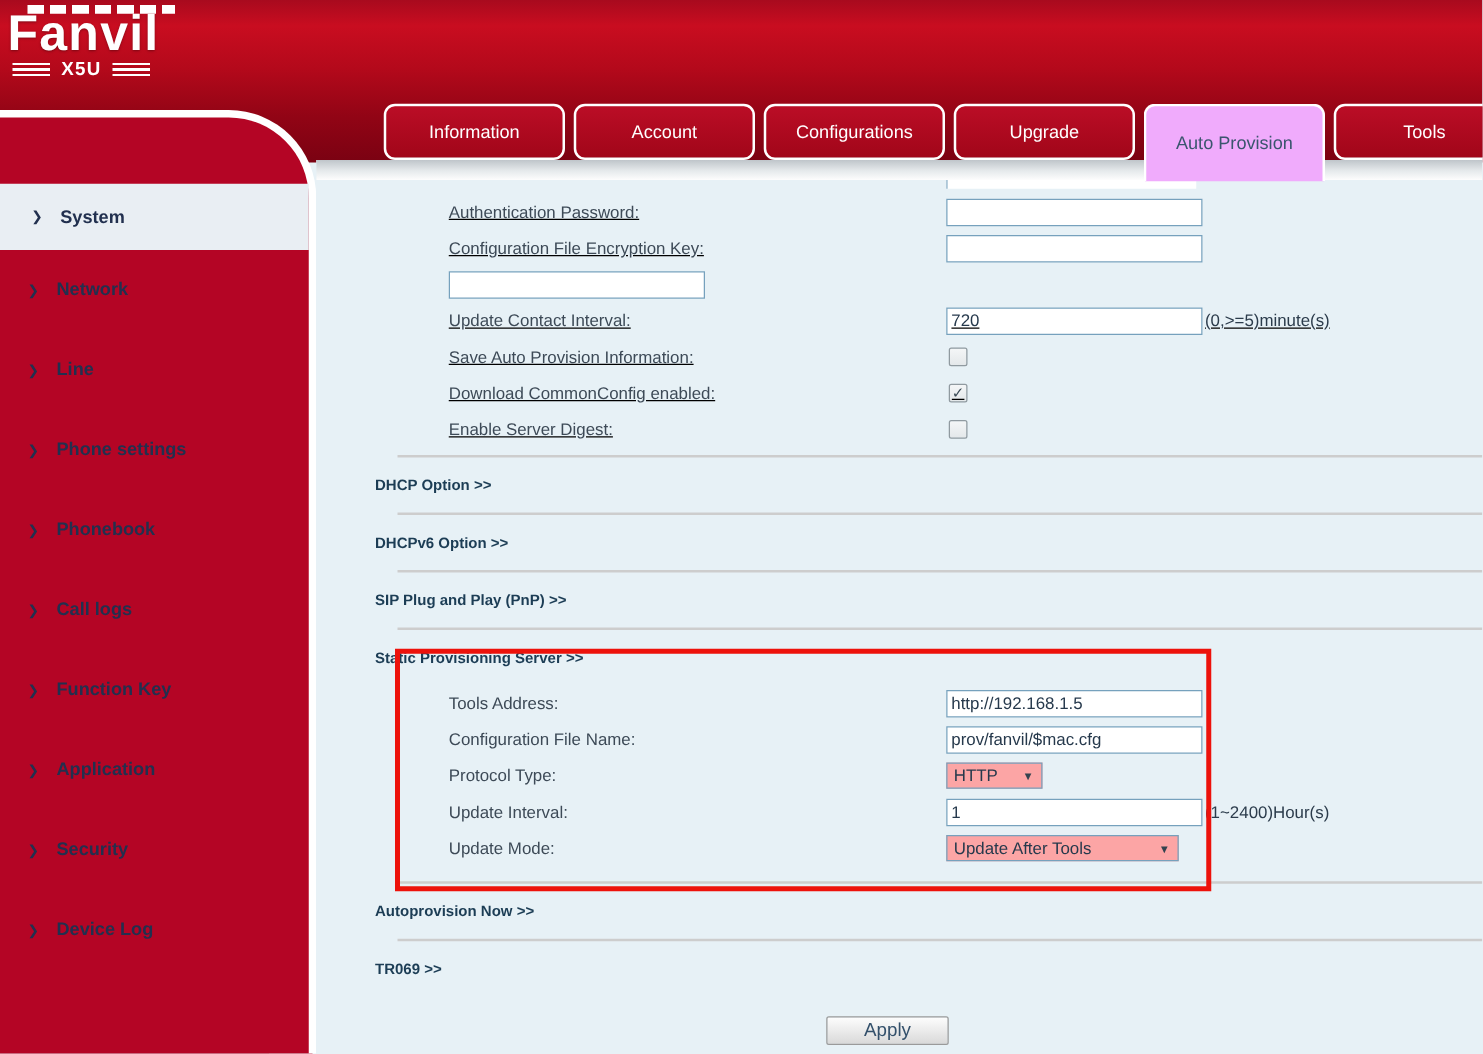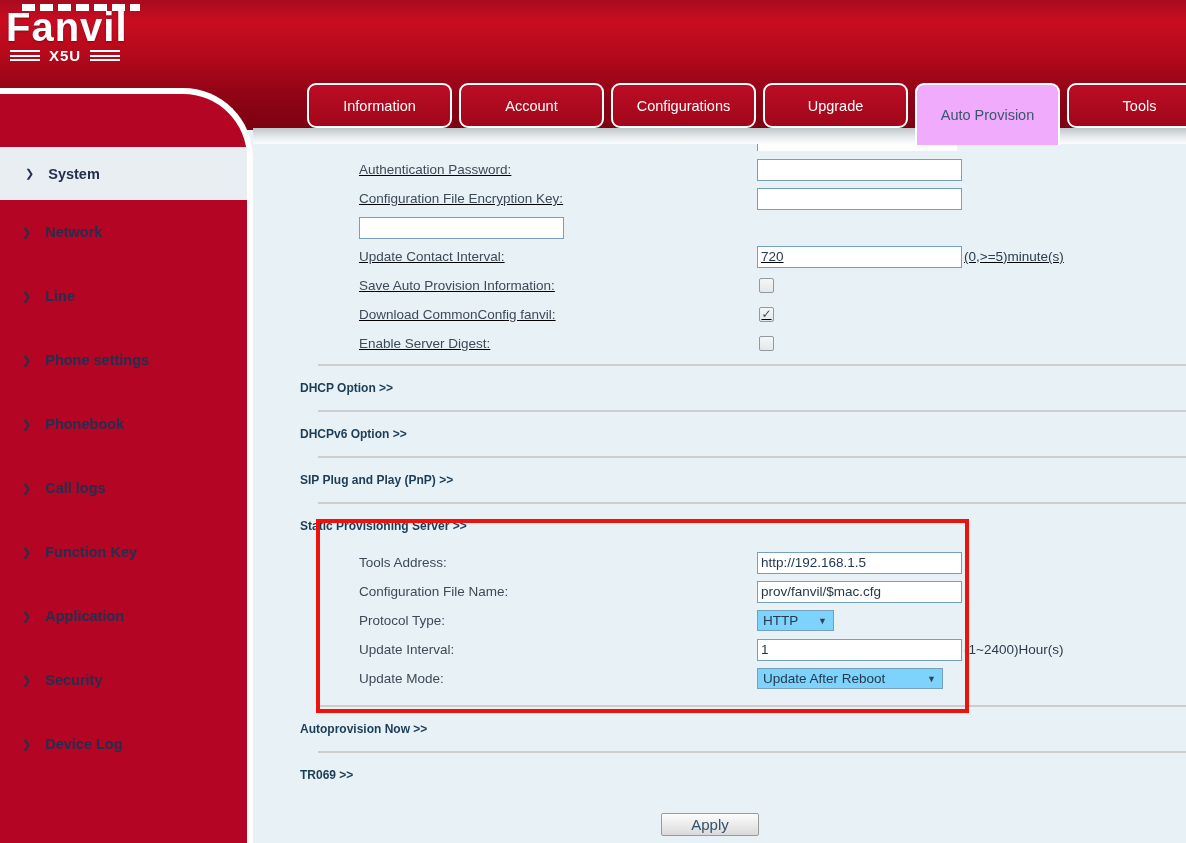--- a/index.html
+++ b/index.html
@@ -77,21 +77,21 @@
   }
   .cbox .mark{display:none;line-height:11px;}
   .cbox.checked .mark{display:block;}
   .divider{height:2px;background:#cdcdcd;margin-left:65px;}
   .sect-hdr{
     padding-left:47px;font-size:12px;font-weight:bold;color:#1c3d55;
     height:17px;line-height:17px;cursor:pointer;
   }
   .gap6{height:6px;} .gap12{height:12px;} .gap13{height:13px;} .gap14{height:14px;}
   .sel{
-    height:21px;border:1px solid #76a1bd;background:#7dd3fc;display:inline-flex;
+    height:21px;border:1px solid #76a1bd;background:#fca5a5;display:inline-flex;
     align-items:center;justify-content:space-between;cursor:pointer;
     font-size:13.5px;color:#26394c;padding:0 6px 0 5px;box-sizing:border-box;
   }
   .sel .arr{font-size:9px;color:#33434f;margin-left:8px;}
   .sel-proto{width:77px;}
   .sel-mode{width:186px;}
   .apply-btn{
     margin:16px 0 0 408px;width:98px;height:23px;
     background:linear-gradient(180deg,#fdfdfd,#d9d9d9);
     border:1px solid #9a9a9a;border-radius:2px;
@@ -194,21 +194,21 @@
       <div class="frow">
         <span class="flabel">Update Contact Interval:</span>
         <input class="tf" value="720" style="">
         <span class="hint">(0,&gt;=5)minute(s)</span>
       </div>
       <div class="frow">
         <span class="flabel">Save Auto Provision Information:</span>
         <span class="cbox"></span>
       </div>
       <div class="frow">
-        <span class="flabel">Download CommonConfig fanvil:</span>
+        <span class="flabel">Download CommonConfig enabled:</span>
         <span class="cbox checked">
           <span class="mark">✓</span>
         </span>
       </div>
       <div class="frow">
         <span class="flabel">Enable Server Digest:</span>
         <span class="cbox"></span>
       </div>
     </div>
 
@@ -251,21 +251,21 @@
           </span>
         </div>
         <div class="frow">
           <span class="flabel">Update Interval:</span>
           <input class="tf" value="1" style="">
           <span class="hint">(1~2400)Hour(s)</span>
         </div>
         <div class="frow">
           <span class="flabel">Update Mode:</span>
           <span class="sel sel-mode">
-            <span>Update After Reboot</span>
+            <span>Update After Tools</span>
             <span class="arr">▼</span>
           </span>
         </div>
       </div>
     <div class="gap12"></div>
     <div class="divider"></div>
   </div>
 
   <div id="sections-after">
       <div class="gap14"></div>

